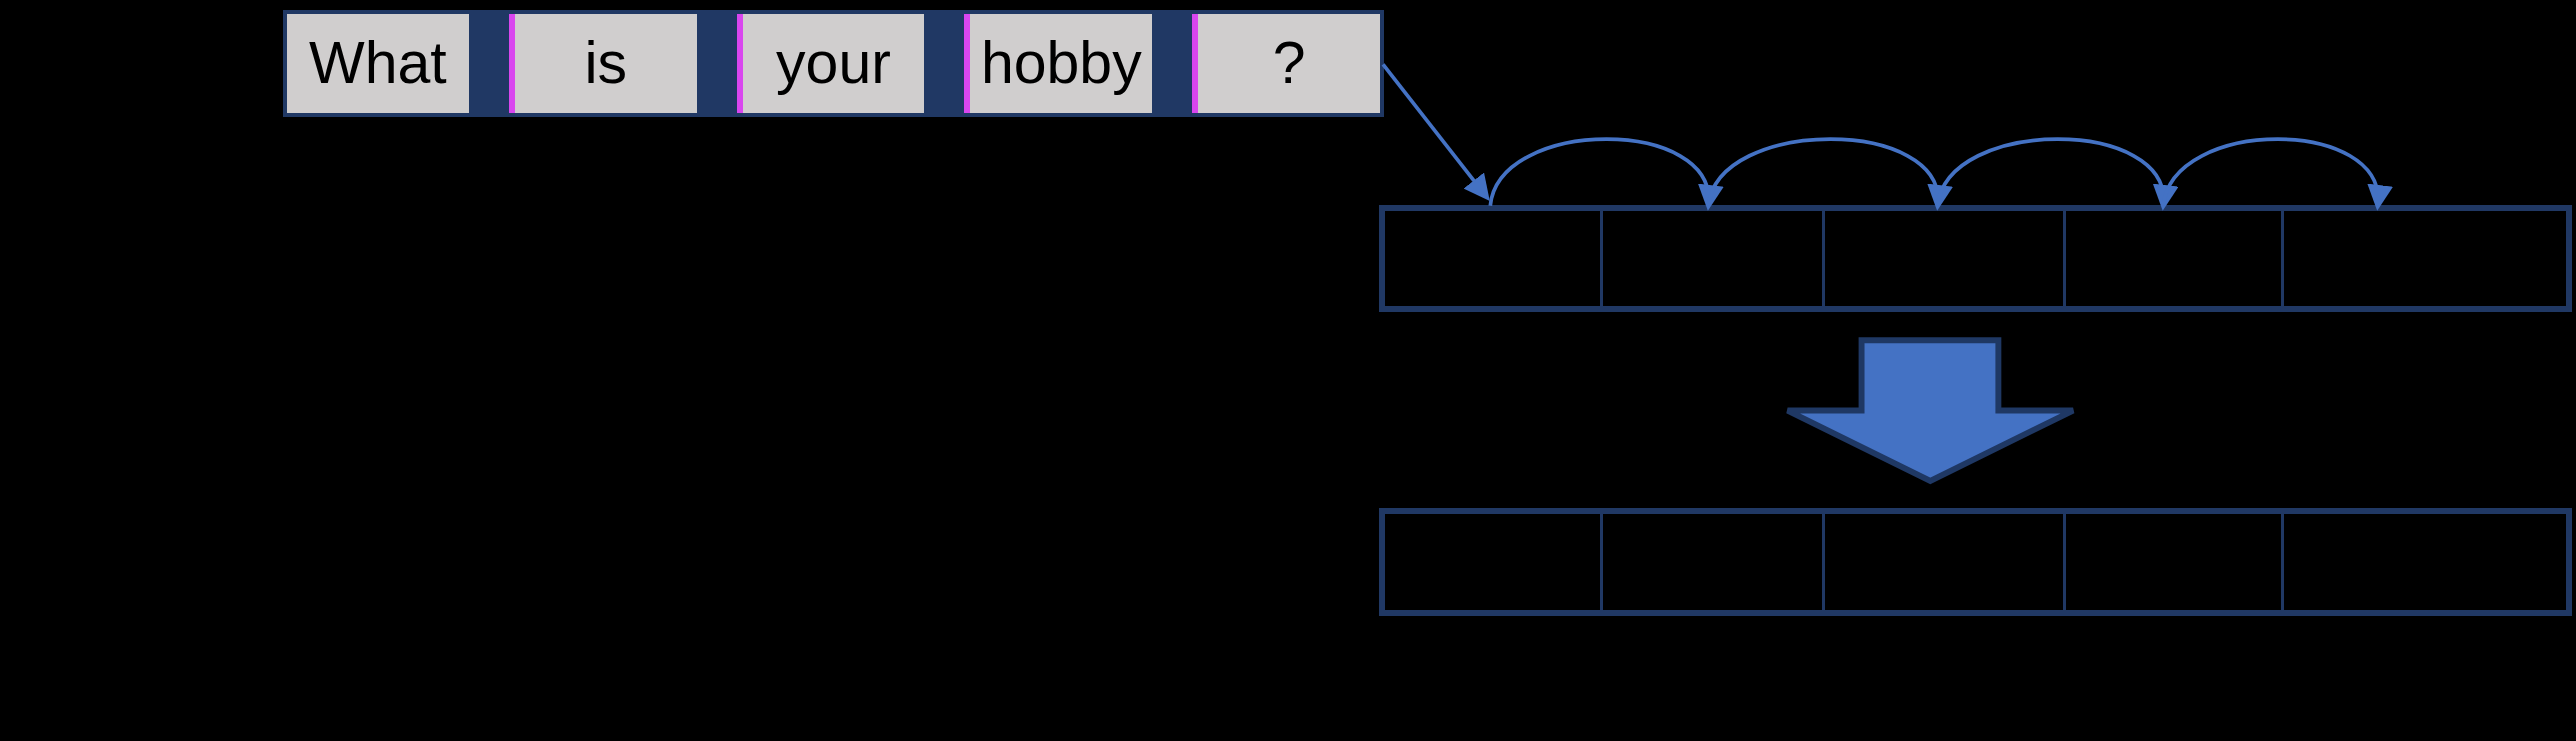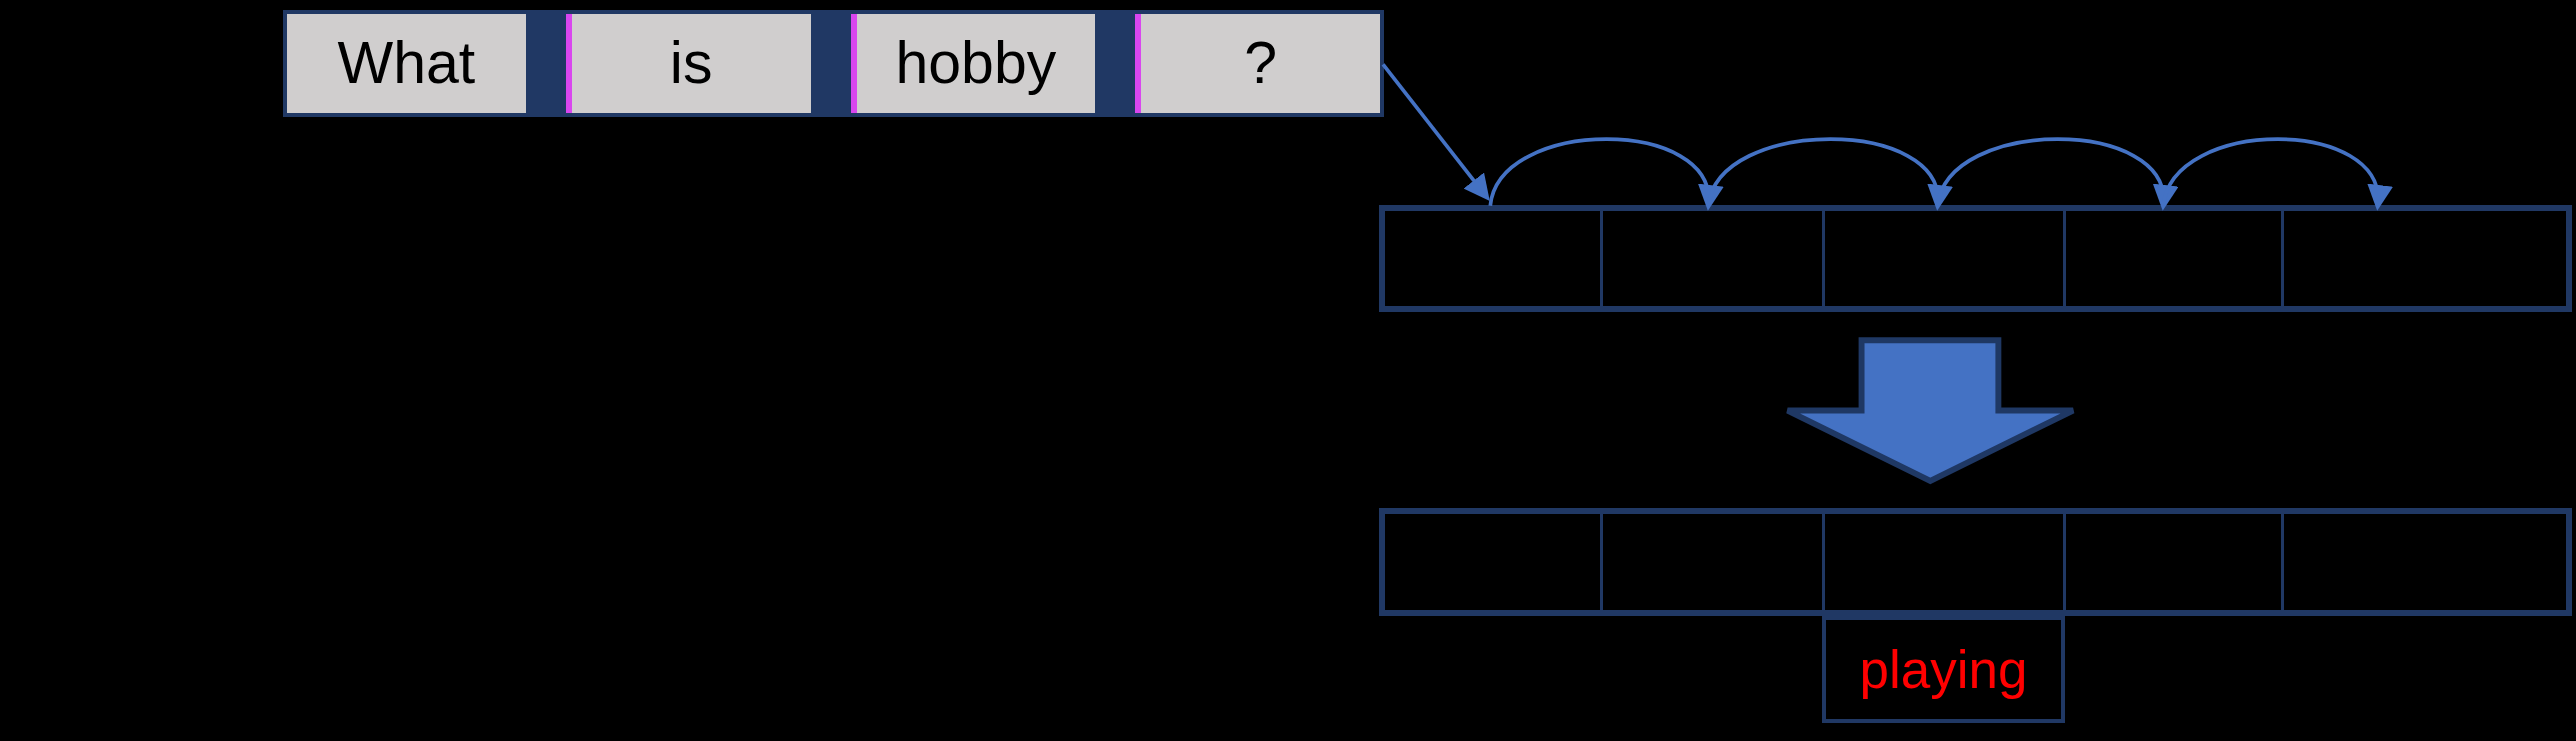--- a/index.html
+++ b/index.html
@@ -96,20 +96,23 @@
 <div class="canvas">
 
   <div class="word-row">
     <div class="word-cell">
       <span>What</span>
     </div>
     <div class="word-cell">
       <span>is</span>
     </div>
     <div class="word-cell">
+      <span>your</span>
+    </div>
+    <div class="word-cell">
       <span>hobby</span>
     </div>
     <div class="word-cell">
       <span>?</span>
     </div>
   </div>
 
   <div class="seq-row middle">
     <div class="seq-cell c1"></div>
     <div class="seq-cell c2"></div>
@@ -119,23 +122,20 @@
   </div>
 
   <div class="seq-row bottom">
     <div class="seq-cell c1"></div>
     <div class="seq-cell c2"></div>
     <div class="seq-cell c3"></div>
     <div class="seq-cell c4"></div>
     <div class="seq-cell c5"></div>
   </div>
 
-  <div class="prediction-box">
-    <span>playing</span>
-  </div>
 
   <svg class="arrows-layer" viewBox="0 0 3483 1003" xmlns="http://www.w3.org/2000/svg">
     <defs>
       <marker id="ah" viewBox="0 0 10 10" refX="8" refY="5" markerWidth="7" markerHeight="7" orient="auto" markerUnits="strokeWidth">
         <path d="M0,0 L10,5 L0,10 Z" fill="#4472c4"></path>
       </marker>
     </defs>
 
     <path d="M1870,87 L2010,266" fill="none" stroke="#4472c4" stroke-width="5" marker-end="url(#ah)"></path>
 

